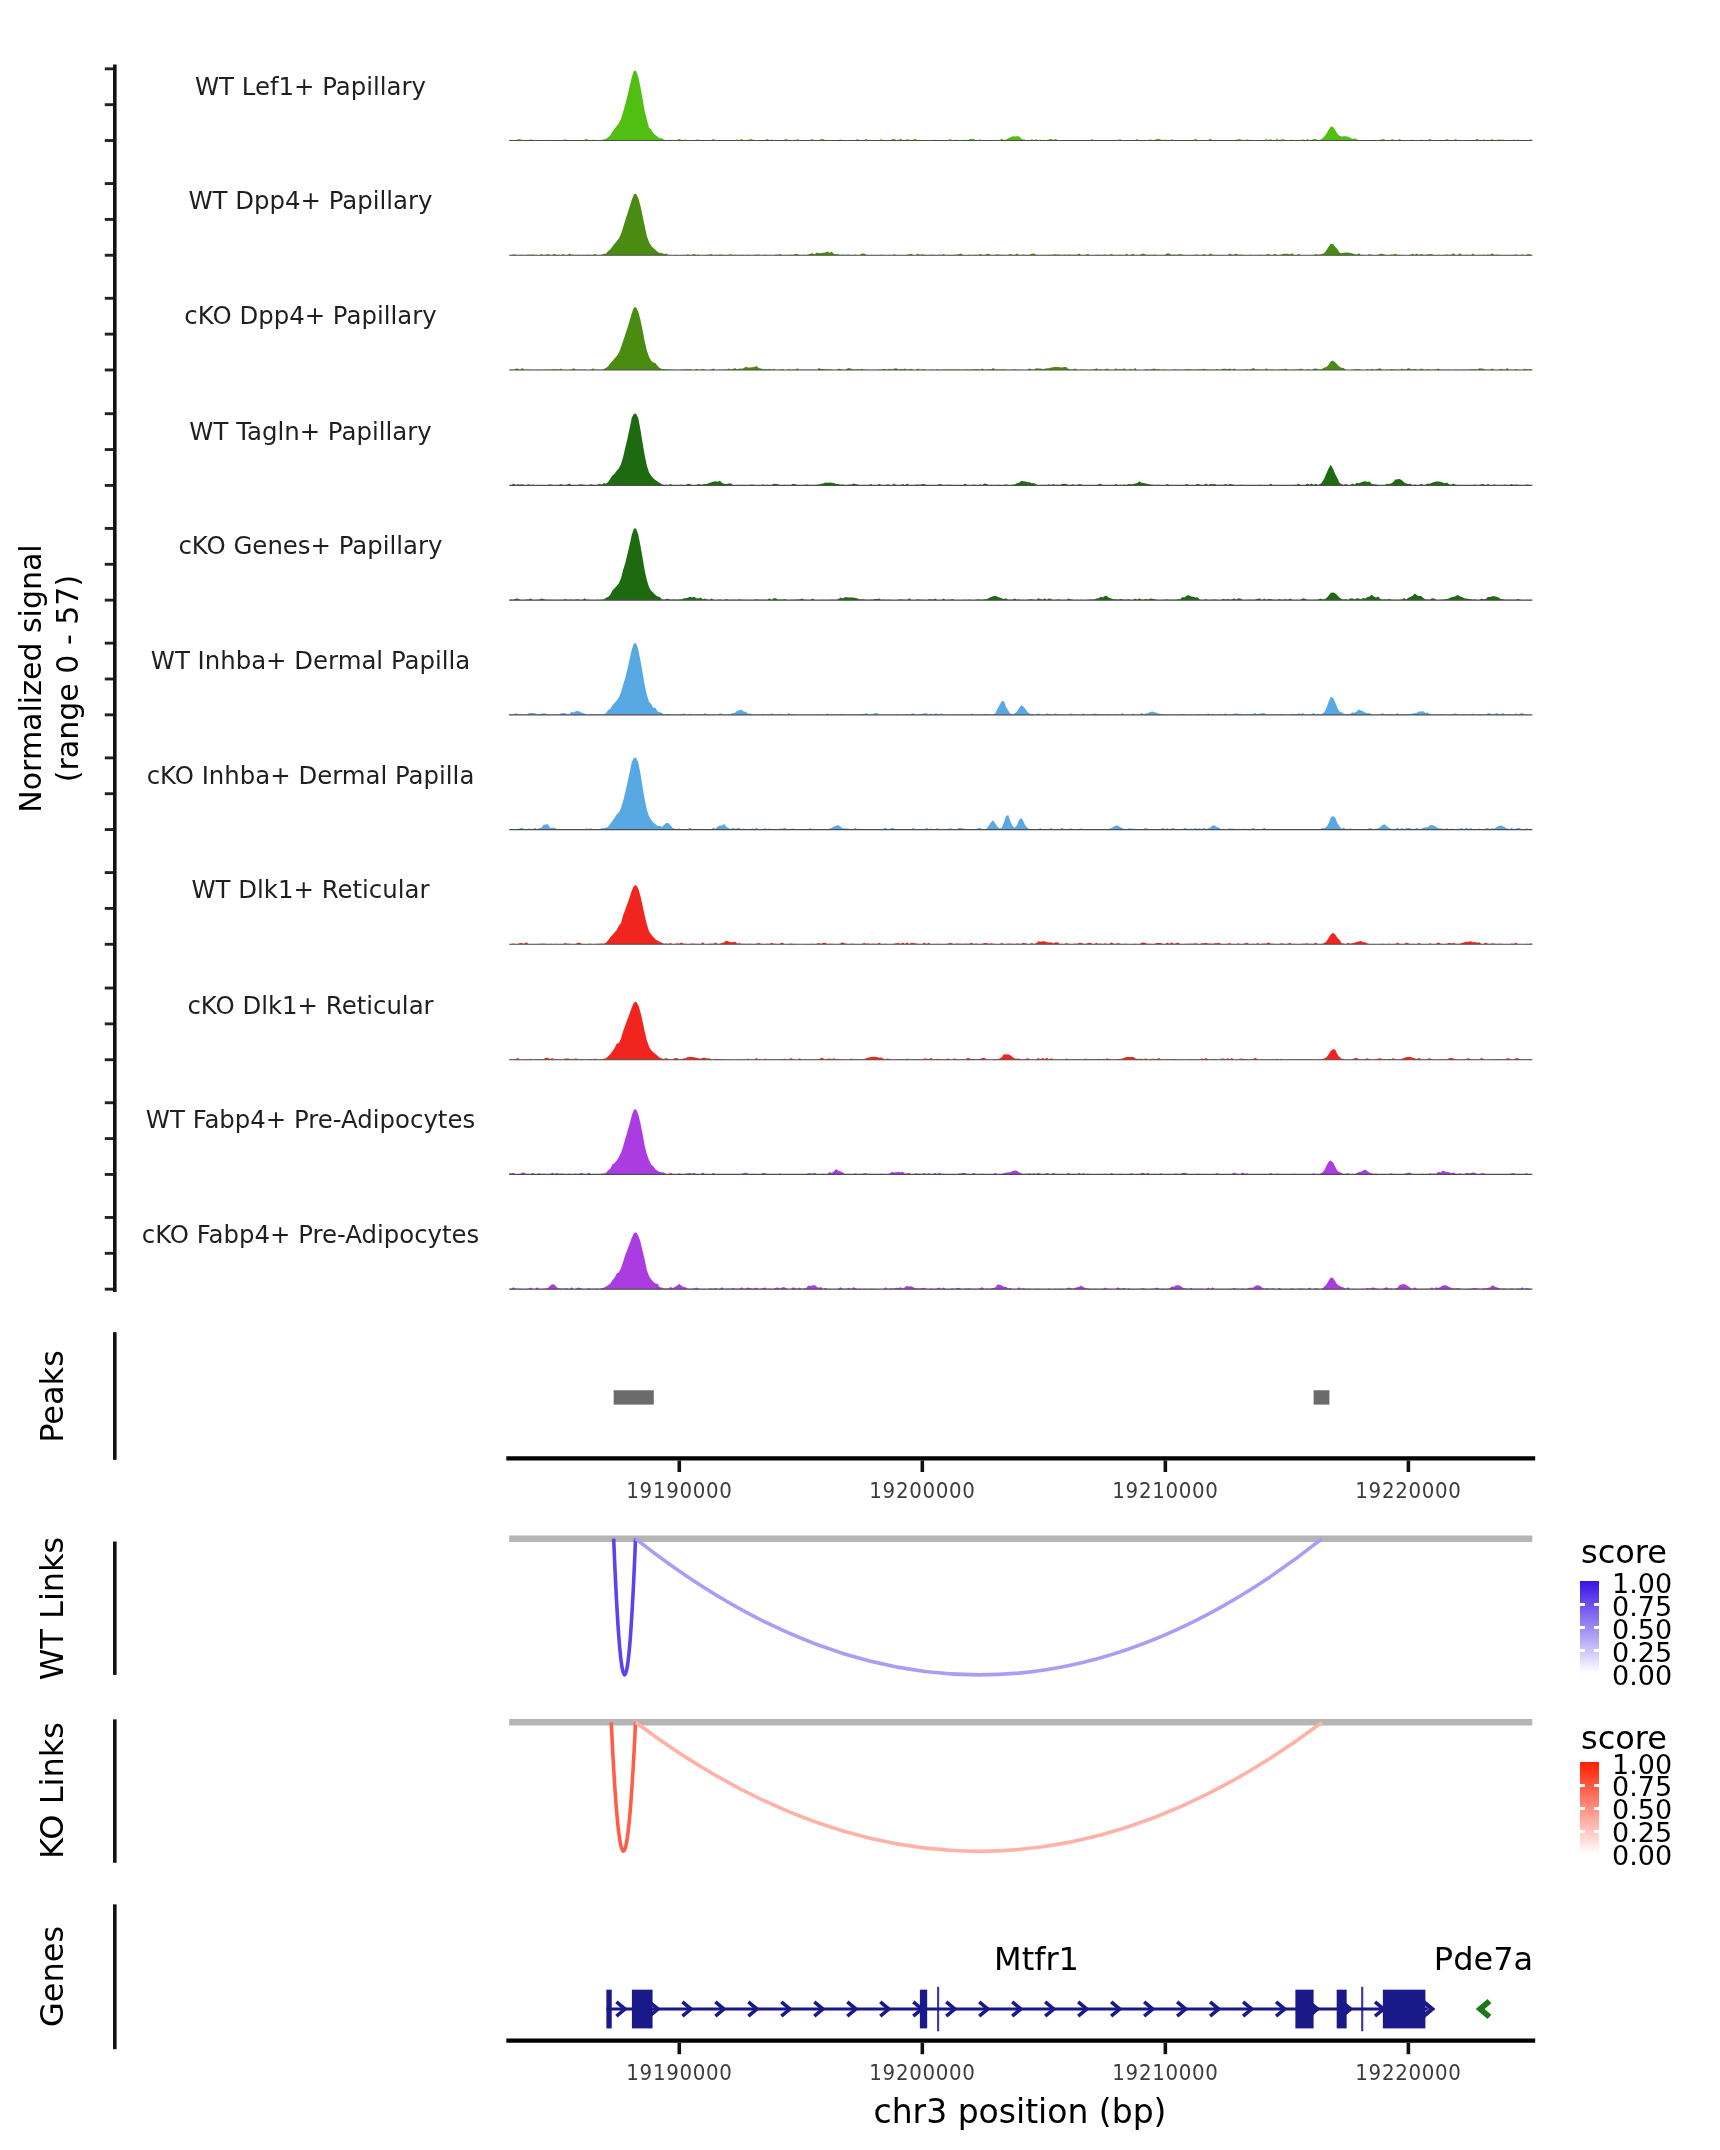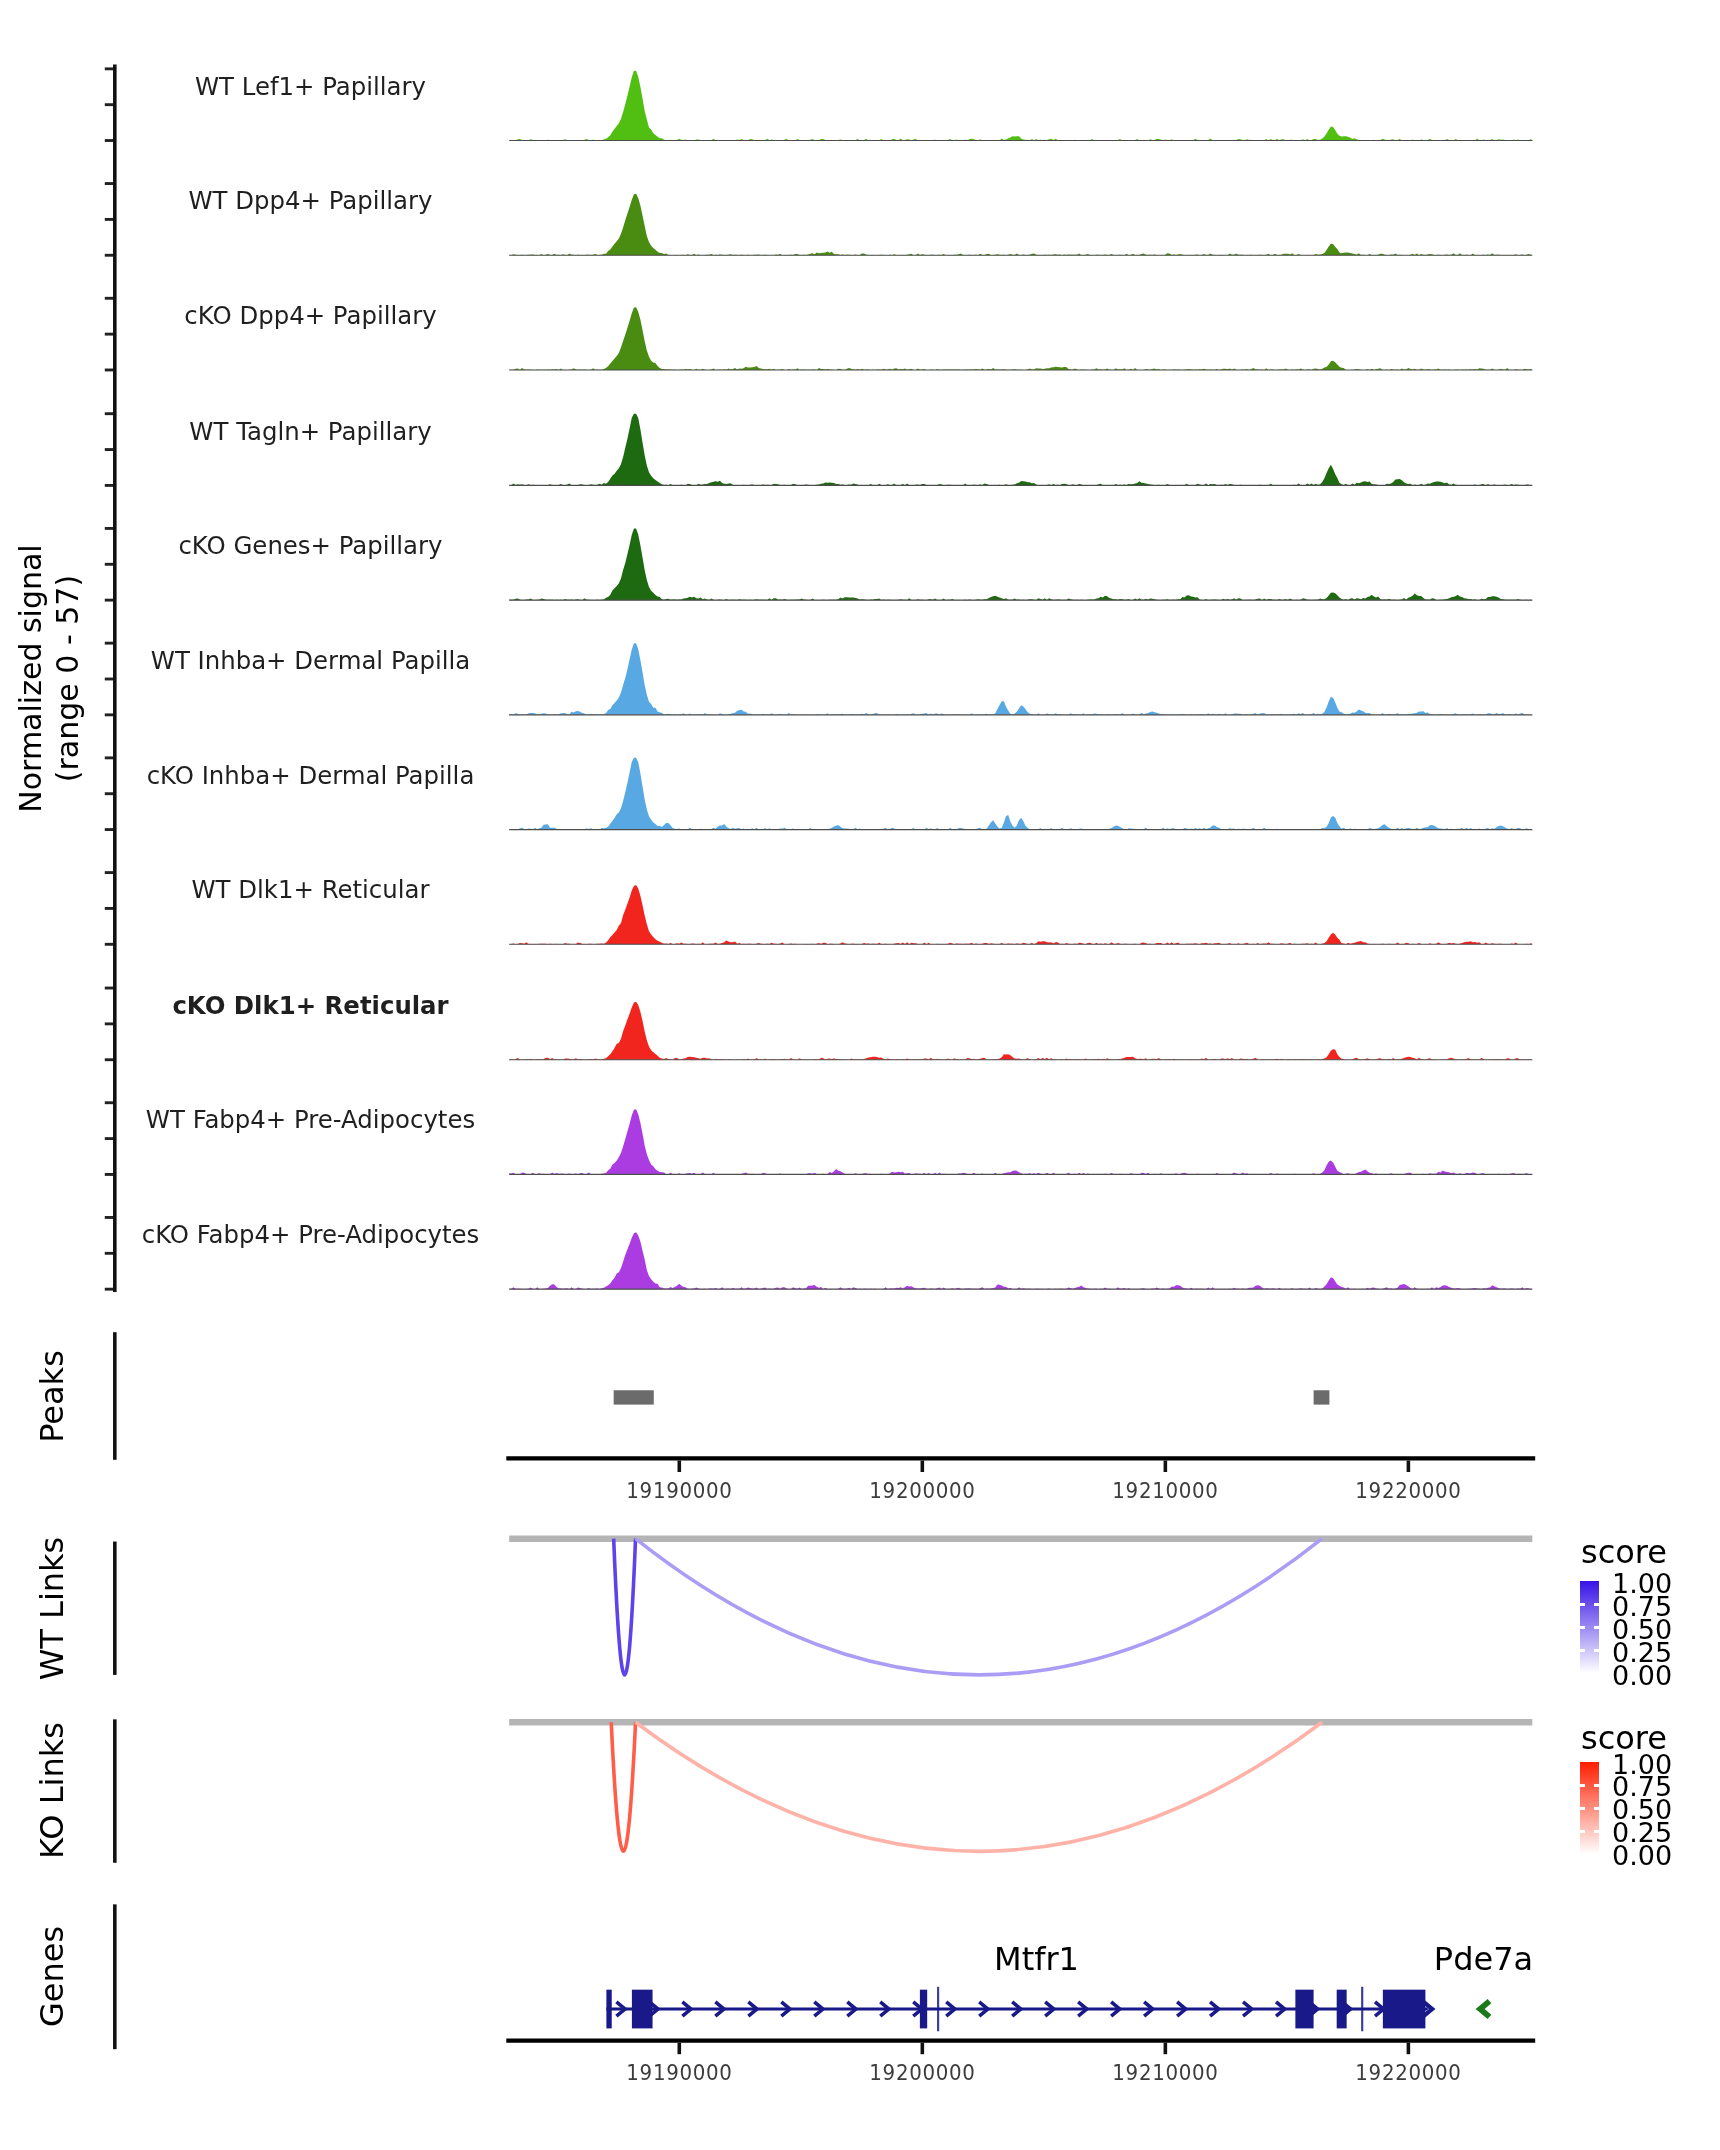--- a/index.html
+++ b/index.html
@@ -177,21 +177,21 @@
 
   <div id="track-labels">
       <div class="track-label" style="top:72px;">WT Lef1+ Papillary</div>
       <div class="track-label" style="top:186px;">WT Dpp4+ Papillary</div>
       <div class="track-label" style="top:301px;">cKO Dpp4+ Papillary</div>
       <div class="track-label" style="top:417px;">WT Tagln+ Papillary</div>
       <div class="track-label" style="top:531px;">cKO Genes+ Papillary</div>
       <div class="track-label" style="top:646px;">WT Inhba+ Dermal Papilla</div>
       <div class="track-label" style="top:761px;">cKO Inhba+ Dermal Papilla</div>
       <div class="track-label" style="top:875px;">WT Dlk1+ Reticular</div>
-      <div class="track-label" style="top:991px;font-weight:bold;">cKO Dlk1+ Reticular</div>
+      <div class="track-label" style="top:991px;">cKO Dlk1+ Reticular</div>
       <div class="track-label" style="top:1105px;">WT Fabp4+ Pre-Adipocytes</div>
       <div class="track-label" style="top:1220px;">cKO Fabp4+ Pre-Adipocytes</div>
     </div>
 
   <div id="top-axis-labels">
       <div class="tick-label" style="left:579px;top:1478px;width:201px;">19190000</div>
       <div class="tick-label" style="left:822px;top:1478px;width:201px;">19200000</div>
       <div class="tick-label" style="left:1065px;top:1478px;width:201px;">19210000</div>
       <div class="tick-label" style="left:1308px;top:1478px;width:201px;">19220000</div>
     </div>
@@ -236,14 +236,15 @@
       <div class="legend-dash" style="left:1594px;top:1807px;"></div>
       <div class="legend-dash" style="left:1580px;top:1830px;"></div>
       <div class="legend-dash" style="left:1594px;top:1830px;"></div>
     </div>
 
   <div id="gene-labels">
       <div class="gene-label" style="left:929px;top:1940px;width:215px;">Mtfr1</div>
       <div class="gene-label" style="left:1376px;top:1940px;width:215px;">Pde7a</div>
     </div>
 
+  <div class="x-title" style="left:518px;top:2092px;width:1004px;">chr3 position (bp)</div>
 </div>
 
 
 </body></html>

